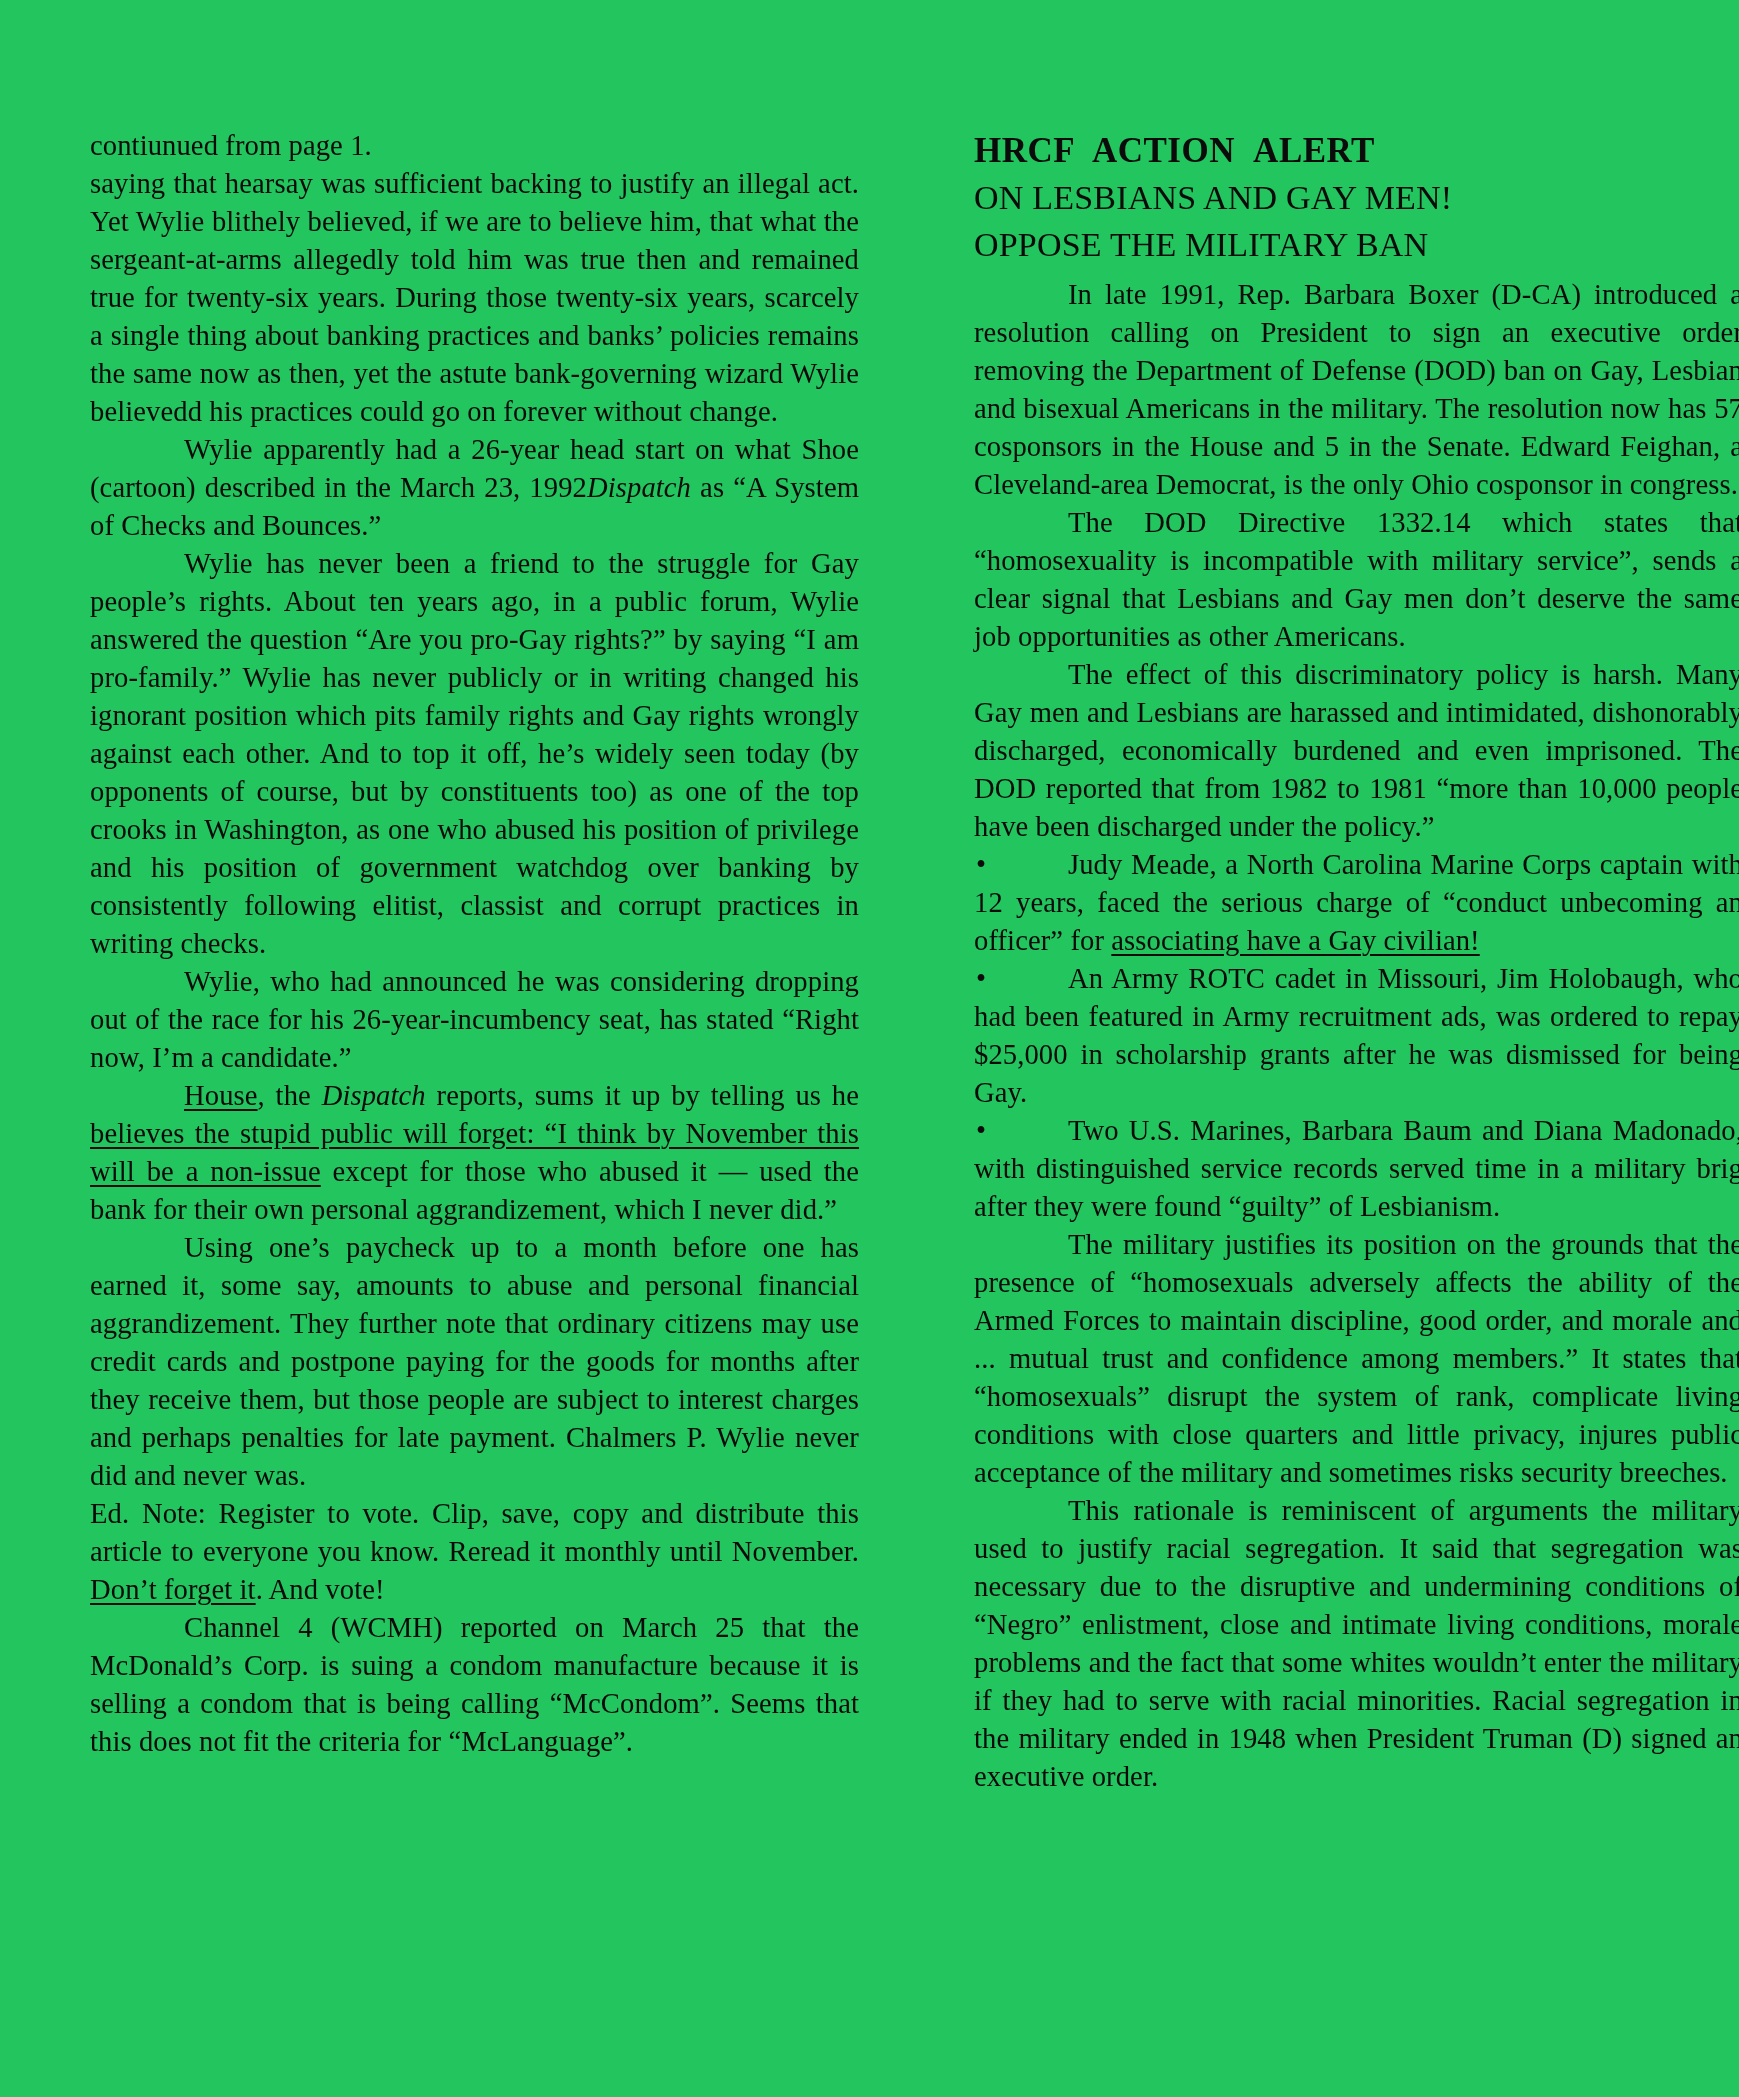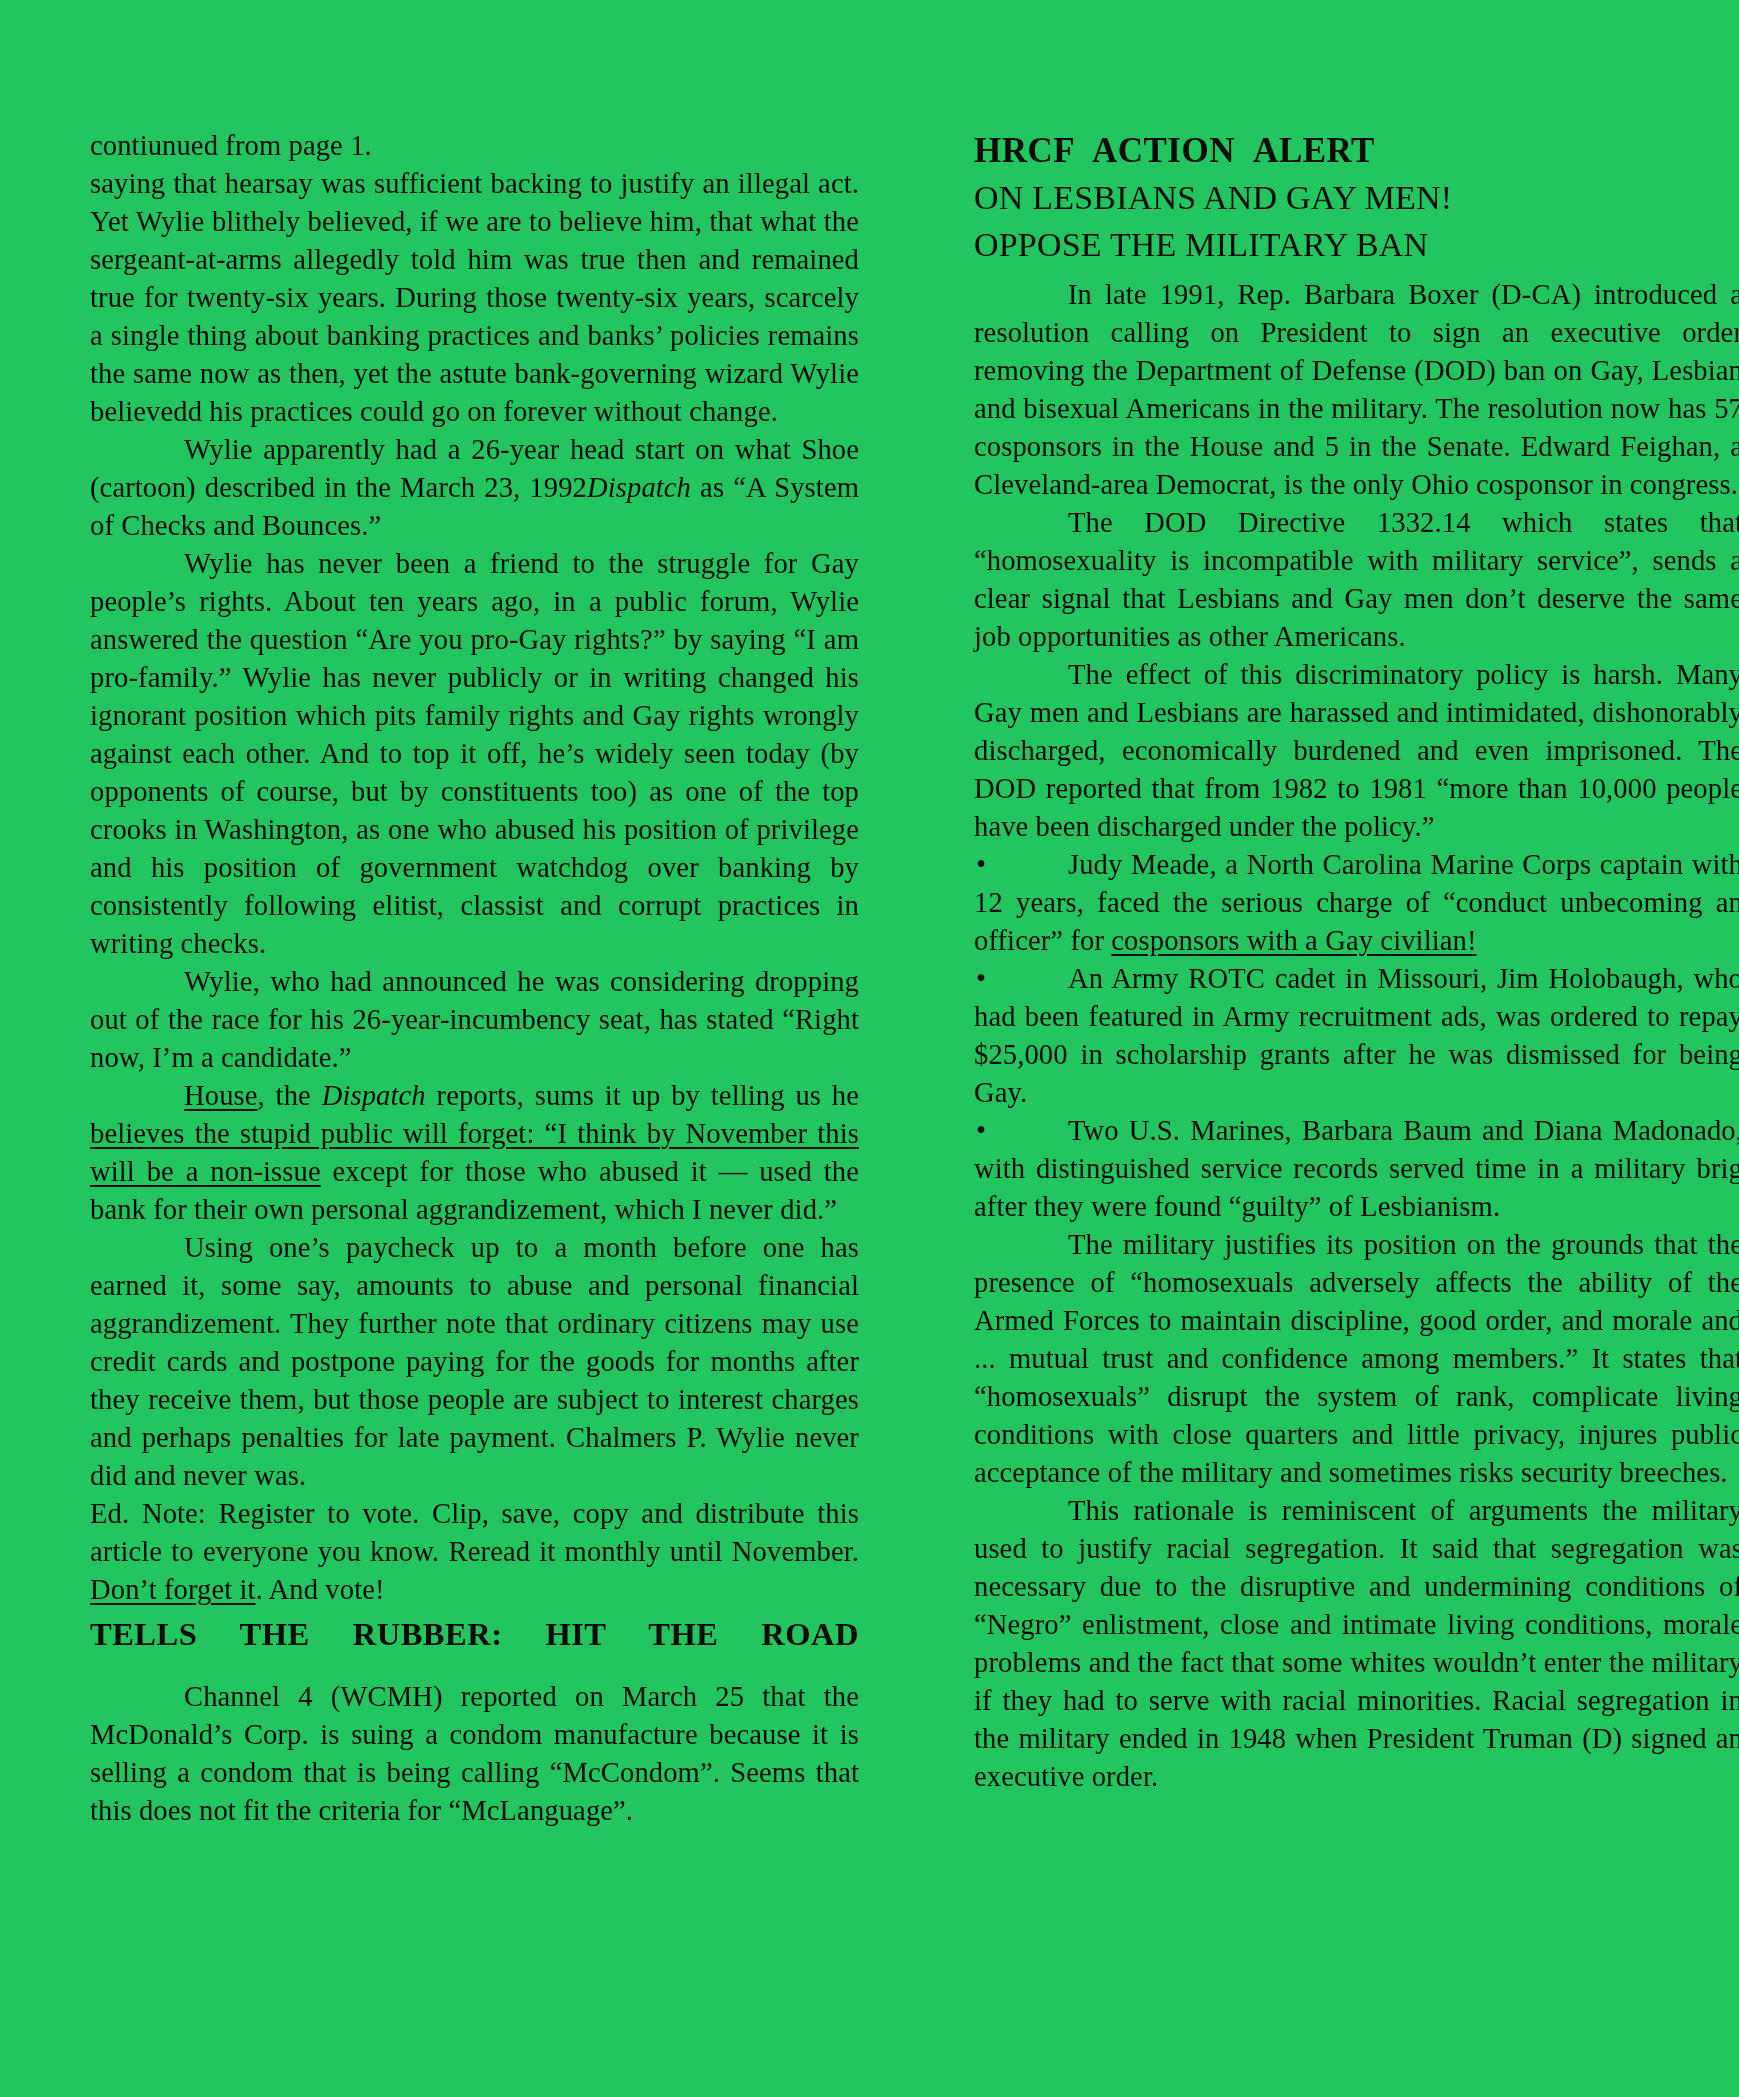--- a/index.html
+++ b/index.html
@@ -60,41 +60,40 @@
     <p class="body indent"><span>Wylie has never been a friend to the struggle for Gay people’s rights. About ten years ago, in a public forum, Wylie answered the question “Are you pro-Gay rights?” by saying “I am pro-family.” Wylie has never publicly or in writing changed his ignorant position which pits family rights and Gay rights wrongly against each other. And to top it off, he’s widely seen today (by opponents of course, but by constituents too) as one of the top crooks in Washington, as one who abused his position of privilege and his position of government watchdog over banking by consistently following elitist, classist and corrupt practices in writing checks.</span></p>
 
     <p class="body indent"><span>Wylie, who had announced he was considering dropping out of the race for his 26-year-incumbency seat, has stated “Right now, I’m a candidate.”</span></p>
 
     <p class="body indent"><span class="u">House</span><span>, the </span><span class="i">Dispatch</span><span> reports, sums it up by telling us he </span><span class="u">believes the stupid public will forget: “I think by November this will be a non-issue</span><span> except for those who abused it — used the bank for their own personal aggrandizement, which I never did.”</span></p>
 
     <p class="body indent"><span>Using one’s paycheck up to a month before one has earned it, some say, amounts to abuse and personal financial aggrandizement. They further note that ordinary citizens may use credit cards and postpone paying for the goods for months after they receive them, but those people are subject to interest charges and perhaps penalties for late payment. Chalmers P. Wylie never did and never was.</span></p>
 
     <p class="body"><span>Ed. Note: Register to vote. Clip, save, copy and distribute this article to everyone you know. Reread it monthly until November. </span><span class="u">Don’t forget it</span><span>. And vote!</span></p>
 
-    <h2 class="section-headline"><span>TELLS THE RUBBER: HIT THE ROAD</span></h2>
 
     <p class="body indent"><span>Channel 4 (WCMH) reported on March 25 that the McDonald’s Corp. is suing a condom manufacture because it is selling a condom that is being calling “McCondom”. Seems that this does not fit the criteria for “McLanguage”.</span></p>
   </div>
 
   <div class="column right">
     <div class="headline-block">
       <div class="headline-main"><span>HRCF ACTION ALERT</span></div>
       <div class="headline-sub"><span>ON LESBIANS AND GAY MEN!</span></div>
       <div class="headline-sub"><span>OPPOSE THE MILITARY BAN</span></div>
     </div>
 
     <p class="body indent"><span>In late 1991, Rep. Barbara Boxer (D-CA) introduced a resolution calling on President to sign an executive order removing the Department of Defense (DOD) ban on Gay, Lesbian and bisexual Americans in the military. The resolution now has 57 cosponsors in the House and 5 in the Senate. Edward Feighan, a Cleveland-area Democrat, is the only Ohio cosponsor in congress.</span></p>
 
     <p class="body indent"><span>The DOD Directive 1332.14 which states that “homosexuality is incompatible with military service”, sends a clear signal that Lesbians and Gay men don’t deserve the same job opportunities as other Americans.</span></p>
 
     <p class="body indent"><span>The effect of this discriminatory policy is harsh. Many Gay men and Lesbians are harassed and intimidated, dishonorably discharged, economically burdened and even imprisoned. The DOD reported that from 1982 to 1981 “more than 10,000 people have been discharged under the policy.”</span></p>
 
     <div class="bullet-item">
       <span class="bullet">•</span>
-      <p class="body indent"><span>Judy Meade, a North Carolina Marine Corps captain with 12 years, faced the serious charge of “conduct unbecoming an officer” for </span><span class="u">cosponsors with a Gay civilian!</span></p>
+      <p class="body indent"><span>Judy Meade, a North Carolina Marine Corps captain with 12 years, faced the serious charge of “conduct unbecoming an officer” for </span><span class="u">associating have a Gay civilian!</span></p>
     </div>
 
     <div class="bullet-item">
       <span class="bullet">•</span>
       <p class="body indent"><span>An Army ROTC cadet in Missouri, Jim Holobaugh, who had been featured in Army recruitment ads, was ordered to repay $25,000 in scholarship grants after he was dismissed for being Gay.</span></p>
     </div>
 
     <div class="bullet-item">
       <span class="bullet">•</span>
       <p class="body indent"><span>Two U.S. Marines, Barbara Baum and Diana Madonado, with distinguished service records served time in a military brig after they were found “guilty” of Lesbianism.</span></p>

